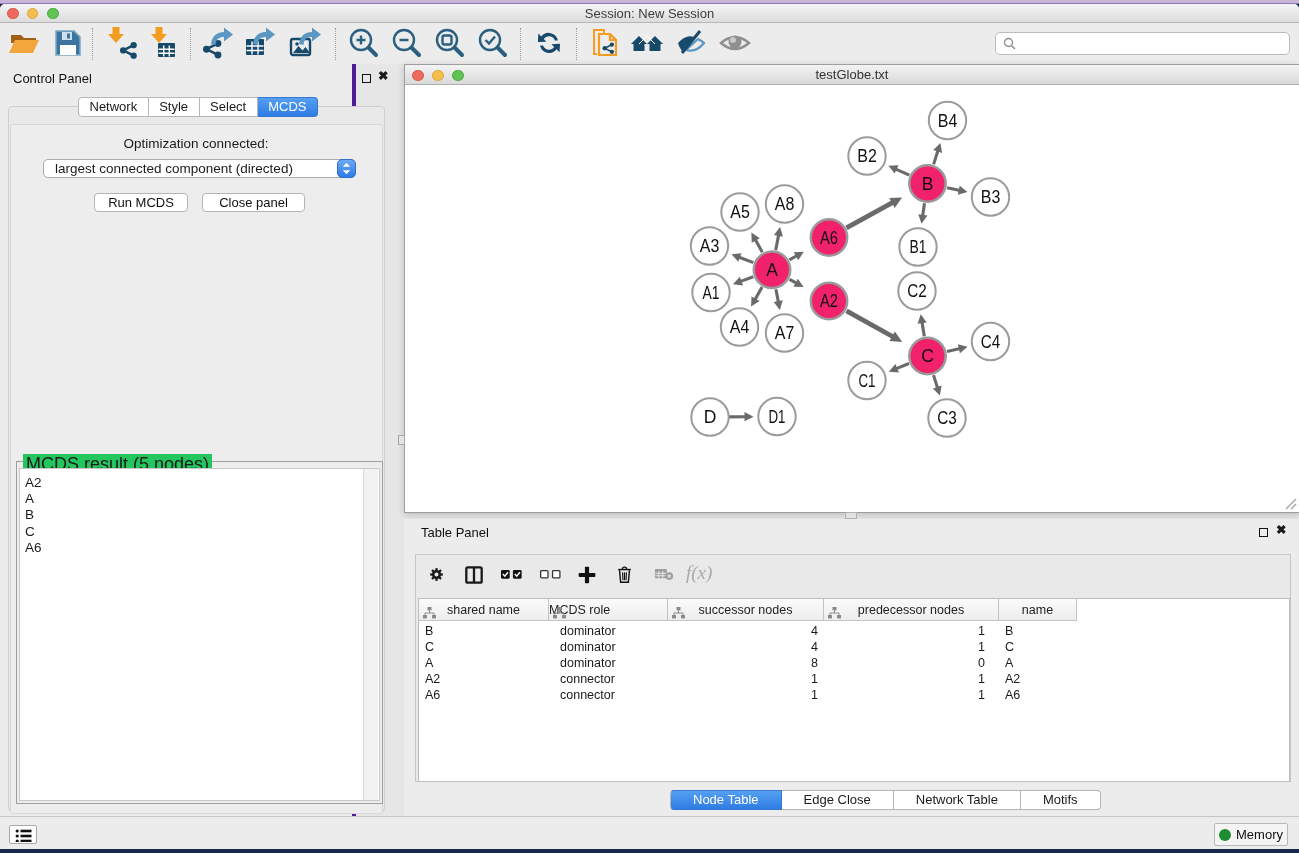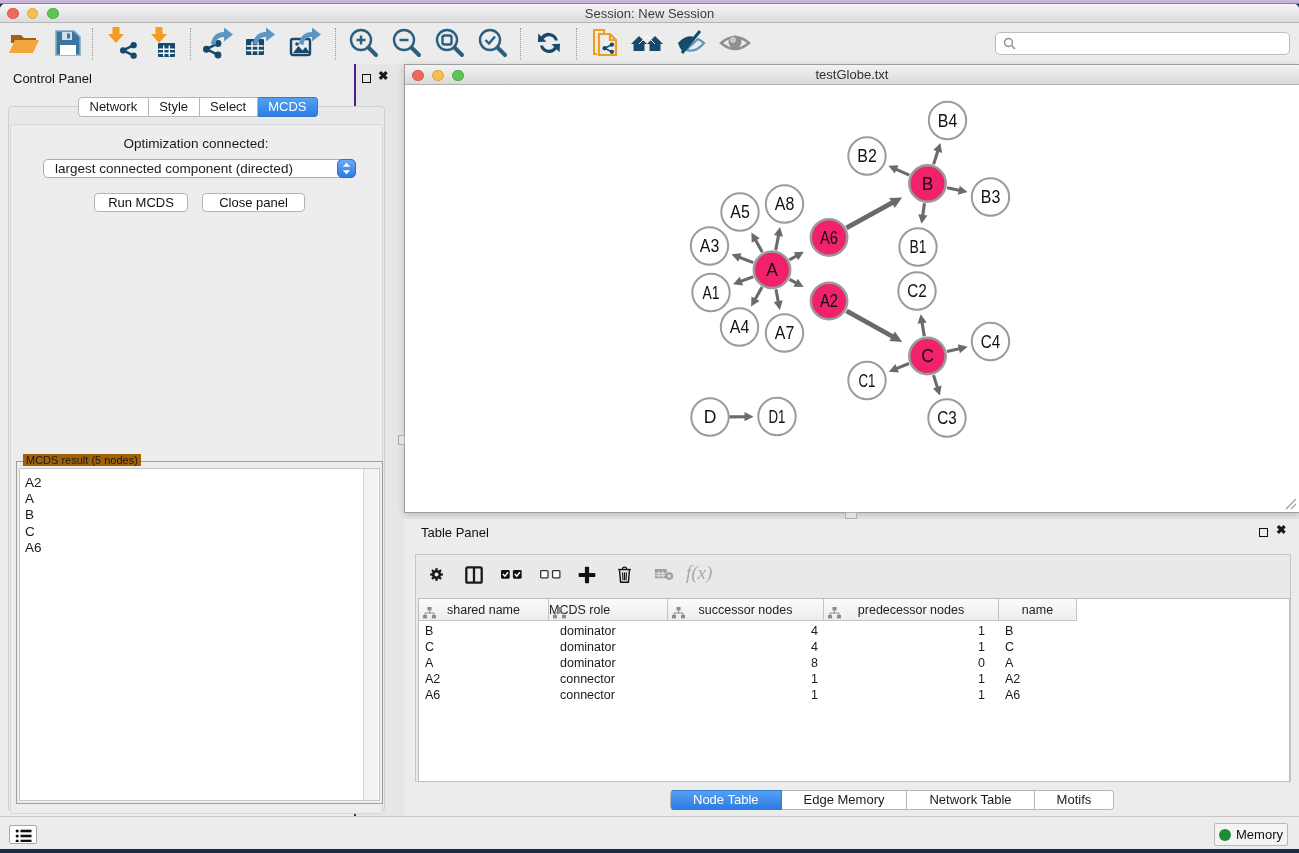--- a/index.html
+++ b/index.html
@@ -5,21 +5,21 @@
 body{font-family:"Liberation Sans",sans-serif;font-size:13px;color:#1a1a1a;background:#16294d}
 .abs{position:absolute}
 #app{position:absolute;left:0;top:0;width:1299px;height:853px}
 #winbody{position:absolute;left:0;top:4px;width:1299px;height:845px;background:#ececec;border-radius:5px 5px 0 0;overflow:hidden}
 #titlebar{position:absolute;left:0;top:0;width:1299px;height:19px;background:linear-gradient(#f5f5f5,#dcdcdc);border-bottom:1px solid #b5b5b5;border-radius:5px 5px 0 0}
 #title{position:absolute;left:0;top:2px;width:100%;text-align:center;color:#3c3c3c;font-size:13px}
 .tl{position:absolute;width:11.5px;height:11.5px;border-radius:50%}
 #toolbar{position:absolute;left:0;top:19px;width:1299px;height:41px;background:#ececec}
 .tsep{position:absolute;top:5px;height:32px;width:0;border-left:1px dotted #9a9a9a}
 #desktop{position:absolute;left:0;top:60px;width:1299px;height:752px;background:#e6e6e6}
-#cpanel{position:absolute;left:0;top:0;width:356px;height:752px;background:#ececec;border-right:2px solid #4c1d95}
+#cpanel{position:absolute;left:0;top:0;width:356px;height:752px;background:#ececec;border-right:4px solid #4c1d95}
 .paneltitle{position:absolute;font-size:13px;color:#111}
 .seg{position:absolute;display:flex;height:20px}
 .seg div{border:1px solid #b6b6b6;border-left:none;background:#fff;padding:0 22px;line-height:18px;font-size:13px;text-align:center}
 .seg div:first-child{border-left:1px solid #b6b6b6;border-radius:4px 0 0 4px}
 .seg div:last-child{border-radius:0 4px 4px 0}
 .seg .on{background:linear-gradient(#55a0f1,#2e7ce4);border-color:#3579cf;color:#fff}
 .segtop div{padding:0 10.5px}
 #netwin{position:absolute;left:404px;top:0;width:896px;height:449px;background:#fff;border:1px solid #9e9e9e;box-shadow:0 2px 7px rgba(0,0,0,.18)}
 #nettb{position:absolute;left:0;top:0;width:100%;height:20px;background:linear-gradient(#f3f3f3,#d9d9d9);border-bottom:1px solid #afafaf}
 #netcontent{position:absolute;left:0;top:20px;width:894px;height:427px;background:#fff}
@@ -206,21 +206,21 @@
    <svg width="17" height="17" viewBox="0 0 17 17">
                 <g fill="#fff">
                   <path d="M8.5 2.8 L12.2 6.8 H4.8 z"></path>
                   <path d="M8.5 14.2 L12.2 10.2 H4.8 z"></path>
                 </g>
               </svg></div>
 </div>
 <div class="btn" style="left:94px;top:129px;width:94px;height:19px;line-height:17px">Run MCDS</div>
 <div class="btn" style="left:202px;top:129px;width:103px;height:19px;line-height:17px">Close panel</div>
 <div class="abs" style="left:16px;top:397px;width:367px;height:343px;border:1px solid #9f9f9f">
-  <div class="abs" style="left:6px;top:-8px;background:#a16207;padding:0 3px;font-size:11px">MCDS result (5 nodes)</div>
+  <div class="abs" style="left:6px;top:-8px;background:#22c55e;padding:0 3px;font-size:18px">MCDS result (5 nodes)</div>
   <div class="abs" style="left:2px;top:6px;width:361px;height:333px;background:#fff;border:1px solid #c8c8c8;font-size:13.5px;padding:6px 0 0 5px">
               <div style="height:16.2px">A2</div>
               <div style="height:16.2px">A</div>
               <div style="height:16.2px">B</div>
               <div style="height:16.2px">C</div>
               <div style="height:16.2px">A6</div>
             </div>
   <div class="abs" style="left:346px;top:7px;width:15px;height:331px;background:#f2f2f2;border-left:1px solid #d8d8d8"></div>
 </div>
 </div>
@@ -469,21 +469,21 @@
 <div class="abs" style="left:6px">A6</div>
                 <div class="abs" style="left:141px">connector</div>
 <div class="abs" style="left:249px;width:150px;text-align:right">1</div>
 <div class="abs" style="left:405px;width:161px;text-align:right">1</div>
 <div class="abs" style="left:586px">A6</div>
               </div>
             </div>
 </div>
 <div class="seg" style="left:266px;top:271px">
 <div class="on">Node Table</div>
-            <div>Edge Memory</div>
+            <div>Edge Close</div>
             <div>Network Table</div>
             <div>Motifs</div>
           </div>
 </div>
 </div>
 <div id="statusbar">
 <div class="btn" style="left:9px;top:8px;width:28px;height:19px;border-radius:2px;border-color:#a9a9a9">
           <div class="abs" style="left:5px;top:2.5px"><svg width="17" height="13" viewBox="0 0 17 13">
               <circle cx="2.2" cy="2" r="1.6" fill="#111"></circle>
               <rect x="5.5" y="0.7" width="11" height="2.6" fill="#111"></rect>

